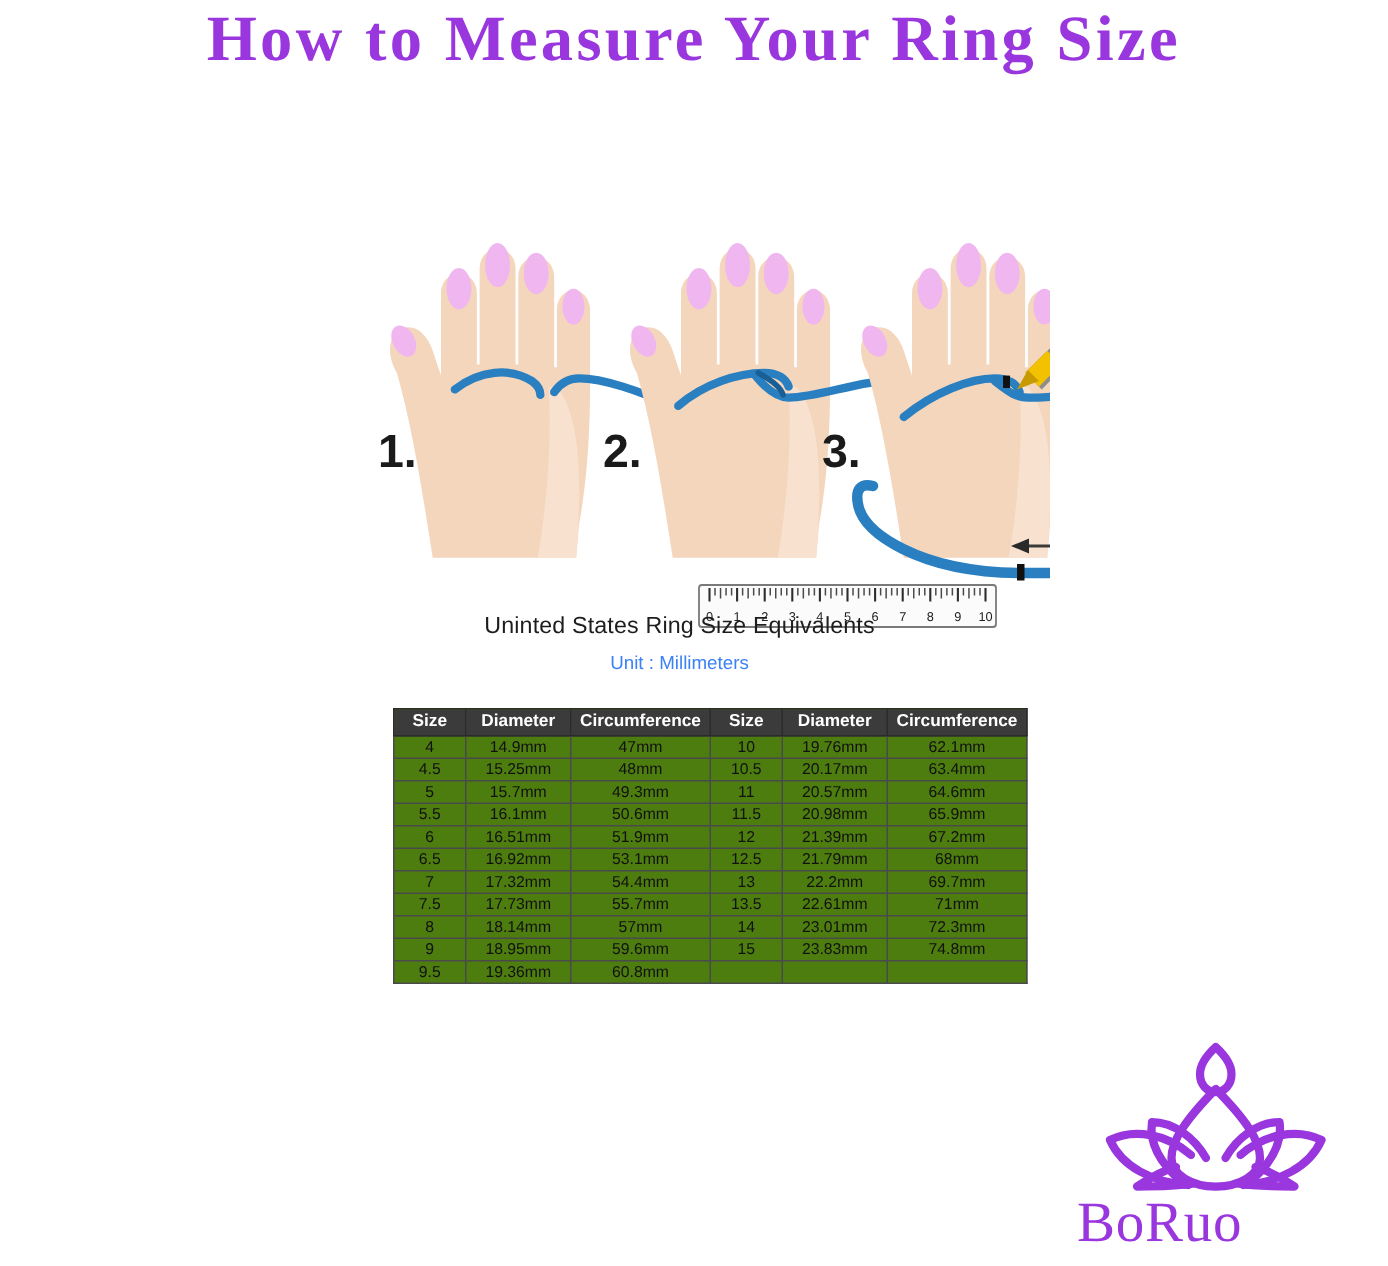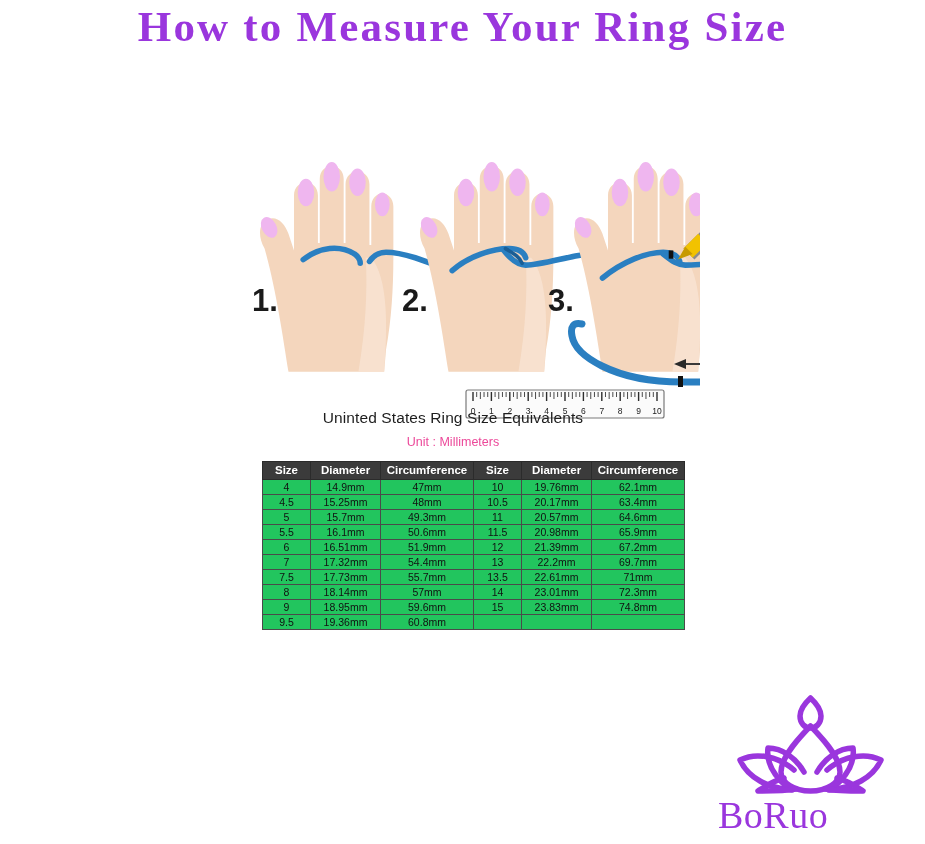--- a/index.html
+++ b/index.html
@@ -66,30 +66,30 @@
     text-align: center;
     font-size: 15.5px;
     font-weight: normal;
     color: #1d1d1d;
     letter-spacing: 0.1px;
     line-height: 20px;
   }
   #table-unit {
     text-align: center;
     font-size: 12.5px;
-    color: #ec4899;
+    color: #3b82f6;
     margin-top: 6px;
     line-height: 16px;
   }
   table.size-table {
-    margin-top: 11px;
+    margin-top: 22px;
     border-collapse: collapse;
     width: 382px;
     table-layout: fixed;
-    background: #22c55e;
+    background: #4d7c0f;
   }
   table.size-table th,
   table.size-table td {
     border: 1px solid #4a4a4a;
     text-align: center;
     font-size: 10.5px;
     line-height: 13px;
     height: 13px;
     padding: 0.5px 1px;
     font-family: "Liberation Sans", sans-serif;
@@ -354,20 +354,28 @@
         </tr>
         <tr>
           <td>6</td>
           <td>16.51mm</td>
           <td>51.9mm</td>
           <td>12</td>
           <td>21.39mm</td>
           <td>67.2mm</td>
         </tr>
         <tr>
+          <td>6.5</td>
+          <td>16.92mm</td>
+          <td>53.1mm</td>
+          <td>12.5</td>
+          <td>21.79mm</td>
+          <td>68mm</td>
+        </tr>
+        <tr>
           <td>7</td>
           <td>17.32mm</td>
           <td>54.4mm</td>
           <td>13</td>
           <td>22.2mm</td>
           <td>69.7mm</td>
         </tr>
         <tr>
           <td>7.5</td>
           <td>17.73mm</td>

